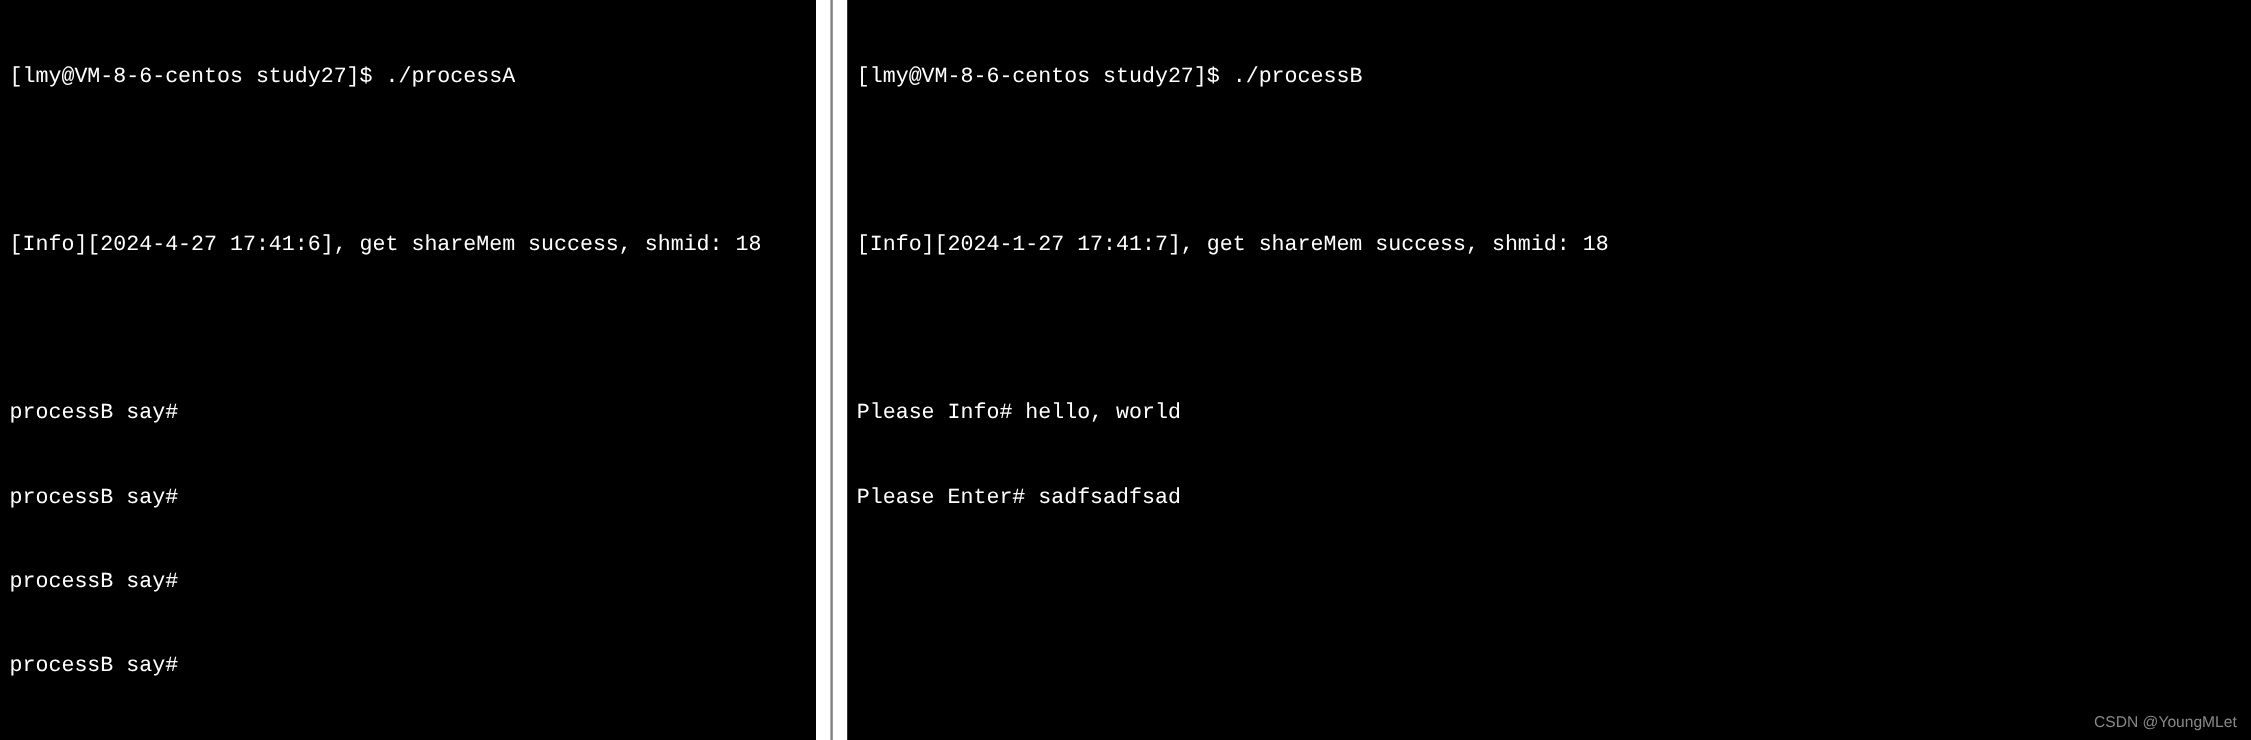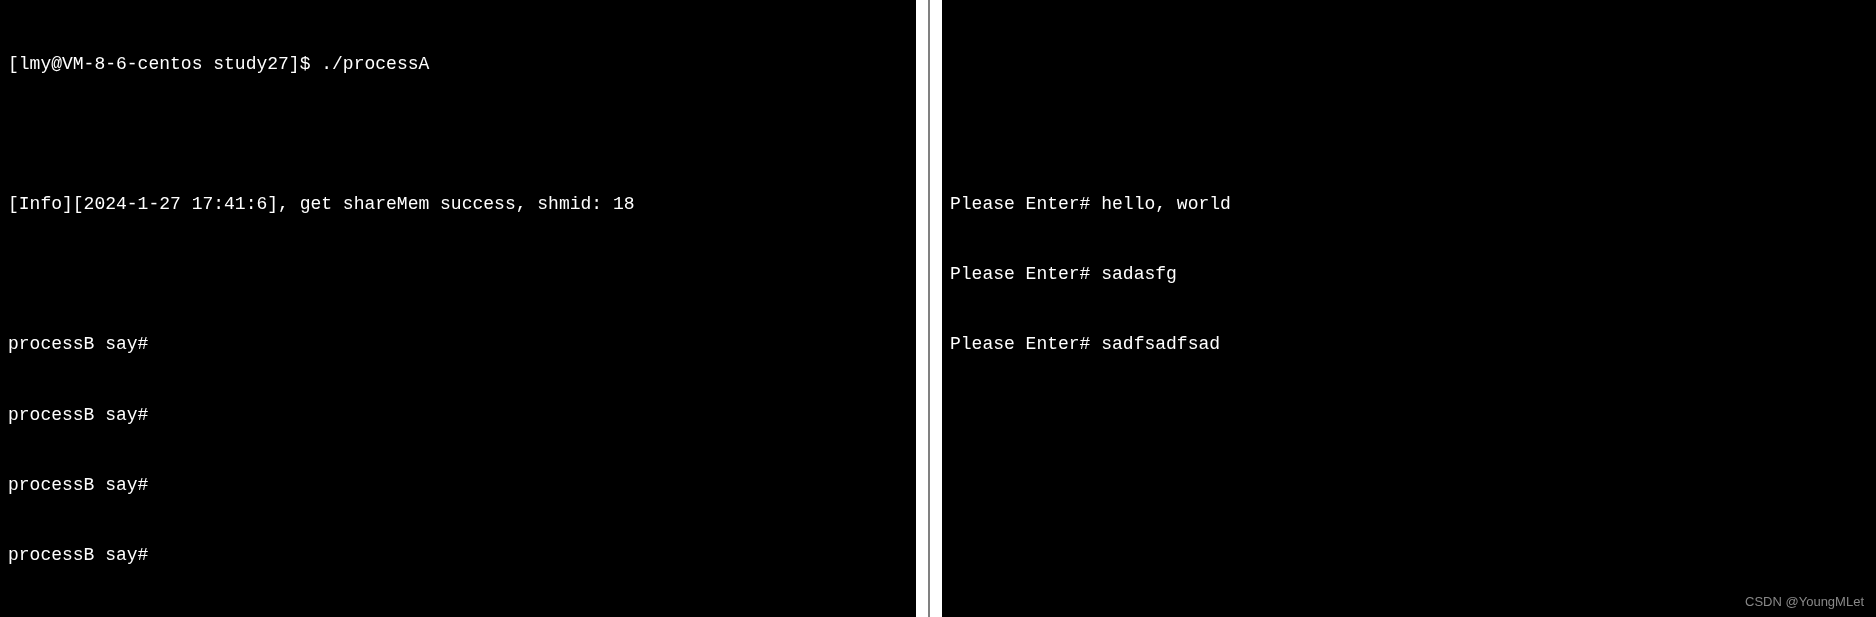--- a/index.html
+++ b/index.html
@@ -19,21 +19,21 @@
       position: relative;
       overflow: hidden;
     }
     .pane {
       height: 100%;
       background: #000;
       padding: 6px 8px;
       white-space: pre;
     }
     .pane-left {
-      width: 916px;
+      width: 680px;
     }
     .divider {
       width: 26px;
       height: 100%;
       background: #fff;
       position: relative;
     }
     .divider::before {
       content: '';
       position: absolute;
@@ -61,21 +61,21 @@
       font-size: 13px;
       font-family: sans-serif;
     }
   </style>
 </head>
 <body>
 
 <div class="pane pane-left">
   <div class="line"><span class="prompt-user">[lmy@VM-8-6-centos study27]$ </span><span>./processA</span></div>
   <div class="line"></div>
-  <div class="line">[Info][2024-1-27 17:41:6], get shareMem success, shmid: 18</div>
+  <div class="line">[Info][2024-4-27 17:41:6], get shareMem success, shmid: 18</div>
   <div class="line"></div>
   <div class="line">processB say#</div>
   <div class="line">processB say#</div>
   <div class="line">processB say#</div>
   <div class="line">processB say#</div>
   
   
   
   
   
@@ -84,21 +84,22 @@
   
   
   
   
   
 </div>
 
 <div class="divider"></div>
 
 <div class="pane pane-right">
+  <div class="line"><span class="prompt-user">[lmy@VM-8-6-centos study27]$ </span><span>./processB</span></div>
   <div class="line"></div>
+  <div class="line">[Info][2024-1-27 17:41:7], get shareMem success, shmid: 18</div>
   <div class="line"></div>
-  <div class="line">Please Enter# hello, world</div>
-  <div class="line">Please Enter# sadasfg</div>
+  <div class="line">Please Info# hello, world</div>
   <div class="line">Please Enter# sadfsadfsad</div>
   
 </div>
 
 <div class="watermark">CSDN @YoungMLet</div>
 
 </body></html>

